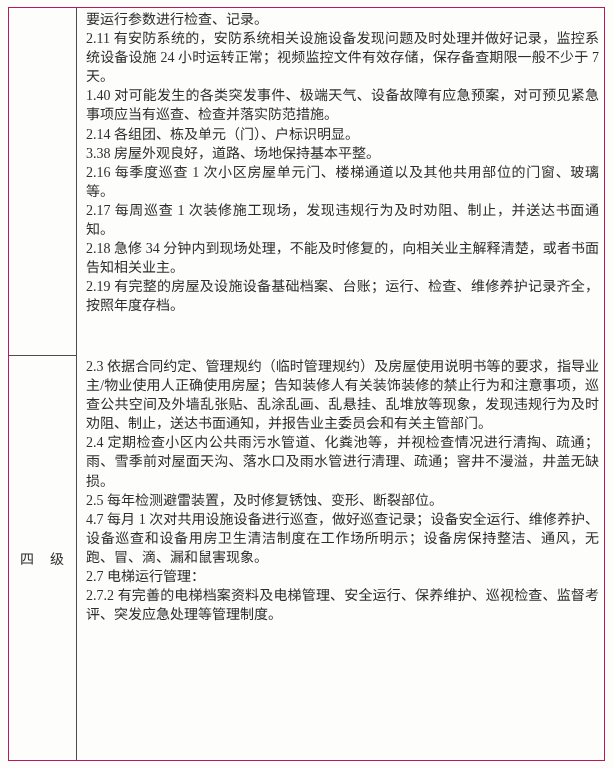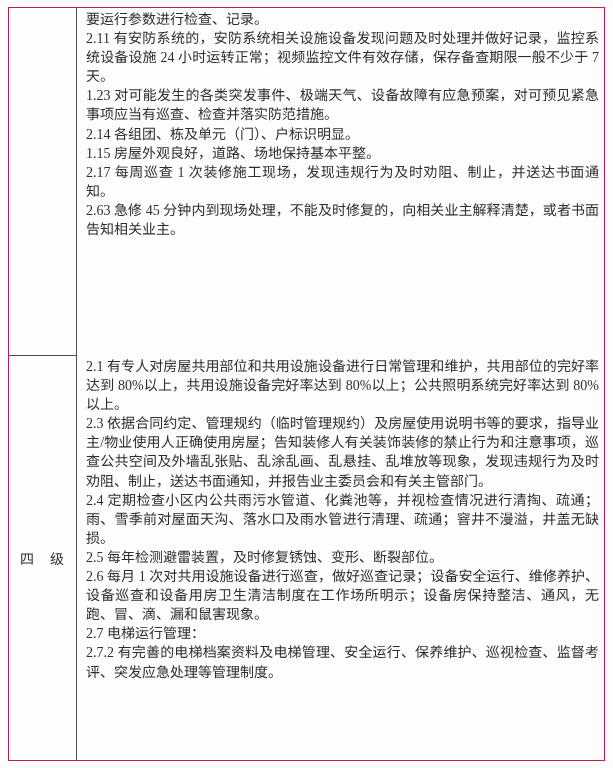--- a/index.html
+++ b/index.html
@@ -66,35 +66,36 @@
 
 <div class="page">
   <div class="doc-table">
       <div class="trow row-0">
         <div class="level-cell">
           <span></span>
         </div>
         <div class="content-cell">
           <p class="item">要运行参数进行检查、记录。</p>
           <p class="item">2.11 有安防系统的，安防系统相关设施设备发现问题及时处理并做好记录，监控系统设备设施 24 小时运转正常；视频监控文件有效存储，保存备查期限一般不少于 7 天。</p>
-          <p class="item">1.23 对可能发生的各类突发事件、极端天气、设备故障有应急预案，对可预见紧急事项应当有巡查、检查并落实防范措施。</p>
+          <p class="item">1.40 对可能发生的各类突发事件、极端天气、设备故障有应急预案，对可预见紧急事项应当有巡查、检查并落实防范措施。</p>
           <p class="item">2.14 各组团、栋及单元（门）、户标识明显。</p>
-          <p class="item">1.15 房屋外观良好，道路、场地保持基本平整。</p>
+          <p class="item">3.38 房屋外观良好，道路、场地保持基本平整。</p>
+          <p class="item">2.16 每季度巡查 1 次小区房屋单元门、楼梯通道以及其他共用部位的门窗、玻璃等。</p>
           <p class="item">2.17 每周巡查 1 次装修施工现场，发现违规行为及时劝阻、制止，并送达书面通知。</p>
-          <p class="item">2.63 急修 45 分钟内到现场处理，不能及时修复的，向相关业主解释清楚，或者书面告知相关业主。</p>
+          <p class="item">2.18 急修 34 分钟内到现场处理，不能及时修复的，向相关业主解释清楚，或者书面告知相关业主。</p>
+          <p class="item">2.19 有完整的房屋及设施设备基础档案、台账；运行、检查、维修养护记录齐全，按照年度存档。</p>
         </div>
       </div>
       <div class="trow row-1">
         <div class="level-cell">
           <span>四　级</span>
         </div>
         <div class="content-cell">
-          <p class="item">2.1 有专人对房屋共用部位和共用设施设备进行日常管理和维护，共用部位的完好率达到 80%以上，共用设施设备完好率达到 80%以上；公共照明系统完好率达到 80%以上。</p>
           <p class="item">2.3 依据合同约定、管理规约（临时管理规约）及房屋使用说明书等的要求，指导业主/物业使用人正确使用房屋；告知装修人有关装饰装修的禁止行为和注意事项，巡查公共空间及外墙乱张贴、乱涂乱画、乱悬挂、乱堆放等现象，发现违规行为及时劝阻、制止，送达书面通知，并报告业主委员会和有关主管部门。</p>
           <p class="item">2.4 定期检查小区内公共雨污水管道、化粪池等，并视检查情况进行清掏、疏通；雨、雪季前对屋面天沟、落水口及雨水管进行清理、疏通；窨井不漫溢，井盖无缺损。</p>
           <p class="item">2.5 每年检测避雷装置，及时修复锈蚀、变形、断裂部位。</p>
-          <p class="item">2.6 每月 1 次对共用设施设备进行巡查，做好巡查记录；设备安全运行、维修养护、设备巡查和设备用房卫生清洁制度在工作场所明示；设备房保持整洁、通风，无跑、冒、滴、漏和鼠害现象。</p>
+          <p class="item">4.7 每月 1 次对共用设施设备进行巡查，做好巡查记录；设备安全运行、维修养护、设备巡查和设备用房卫生清洁制度在工作场所明示；设备房保持整洁、通风，无跑、冒、滴、漏和鼠害现象。</p>
           <p class="item">2.7 电梯运行管理：</p>
           <p class="item">2.7.2 有完善的电梯档案资料及电梯管理、安全运行、保养维护、巡视检查、监督考评、突发应急处理等管理制度。</p>
         </div>
       </div>
     </div>
 </div>
 
 </body></html>

